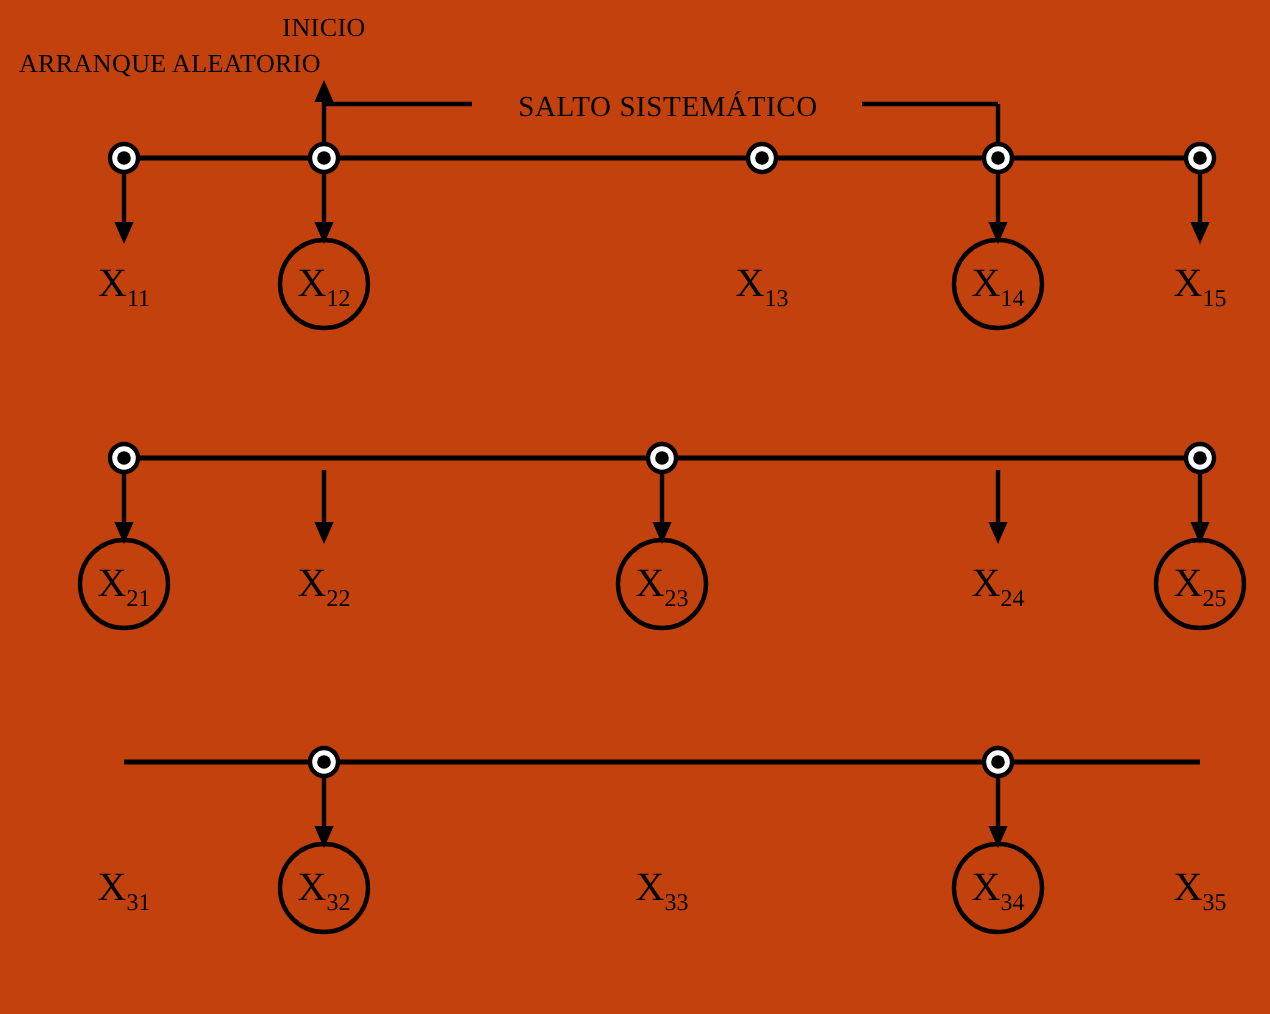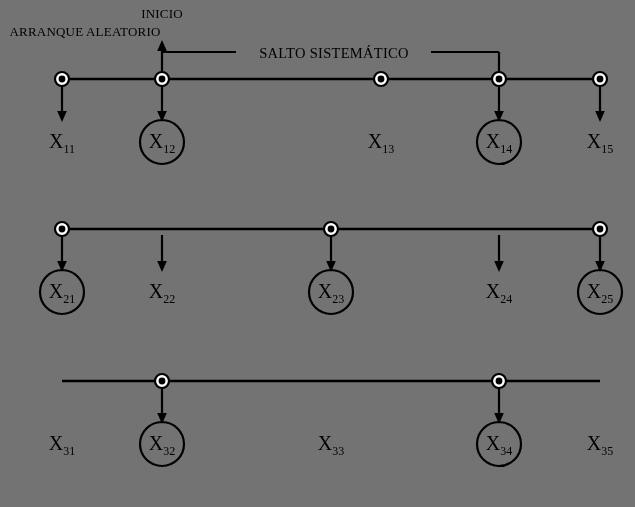--- a/index.html
+++ b/index.html
@@ -9,21 +9,21 @@
     background: #ffffff;
   }
   body {
     font-family: "Liberation Serif", "DejaVu Serif", serif;
     color: #000000;
   }
   #diagram-root {
     position: relative;
     width: 635px;
     height: 507px;
-    background: #737373;
+    background: #c2410c;
     overflow: hidden;
   }
   #diagram-svg {
     position: absolute;
     left: 0;
     top: 0;
     width: 635px;
     height: 507px;
     display: block;
   }

